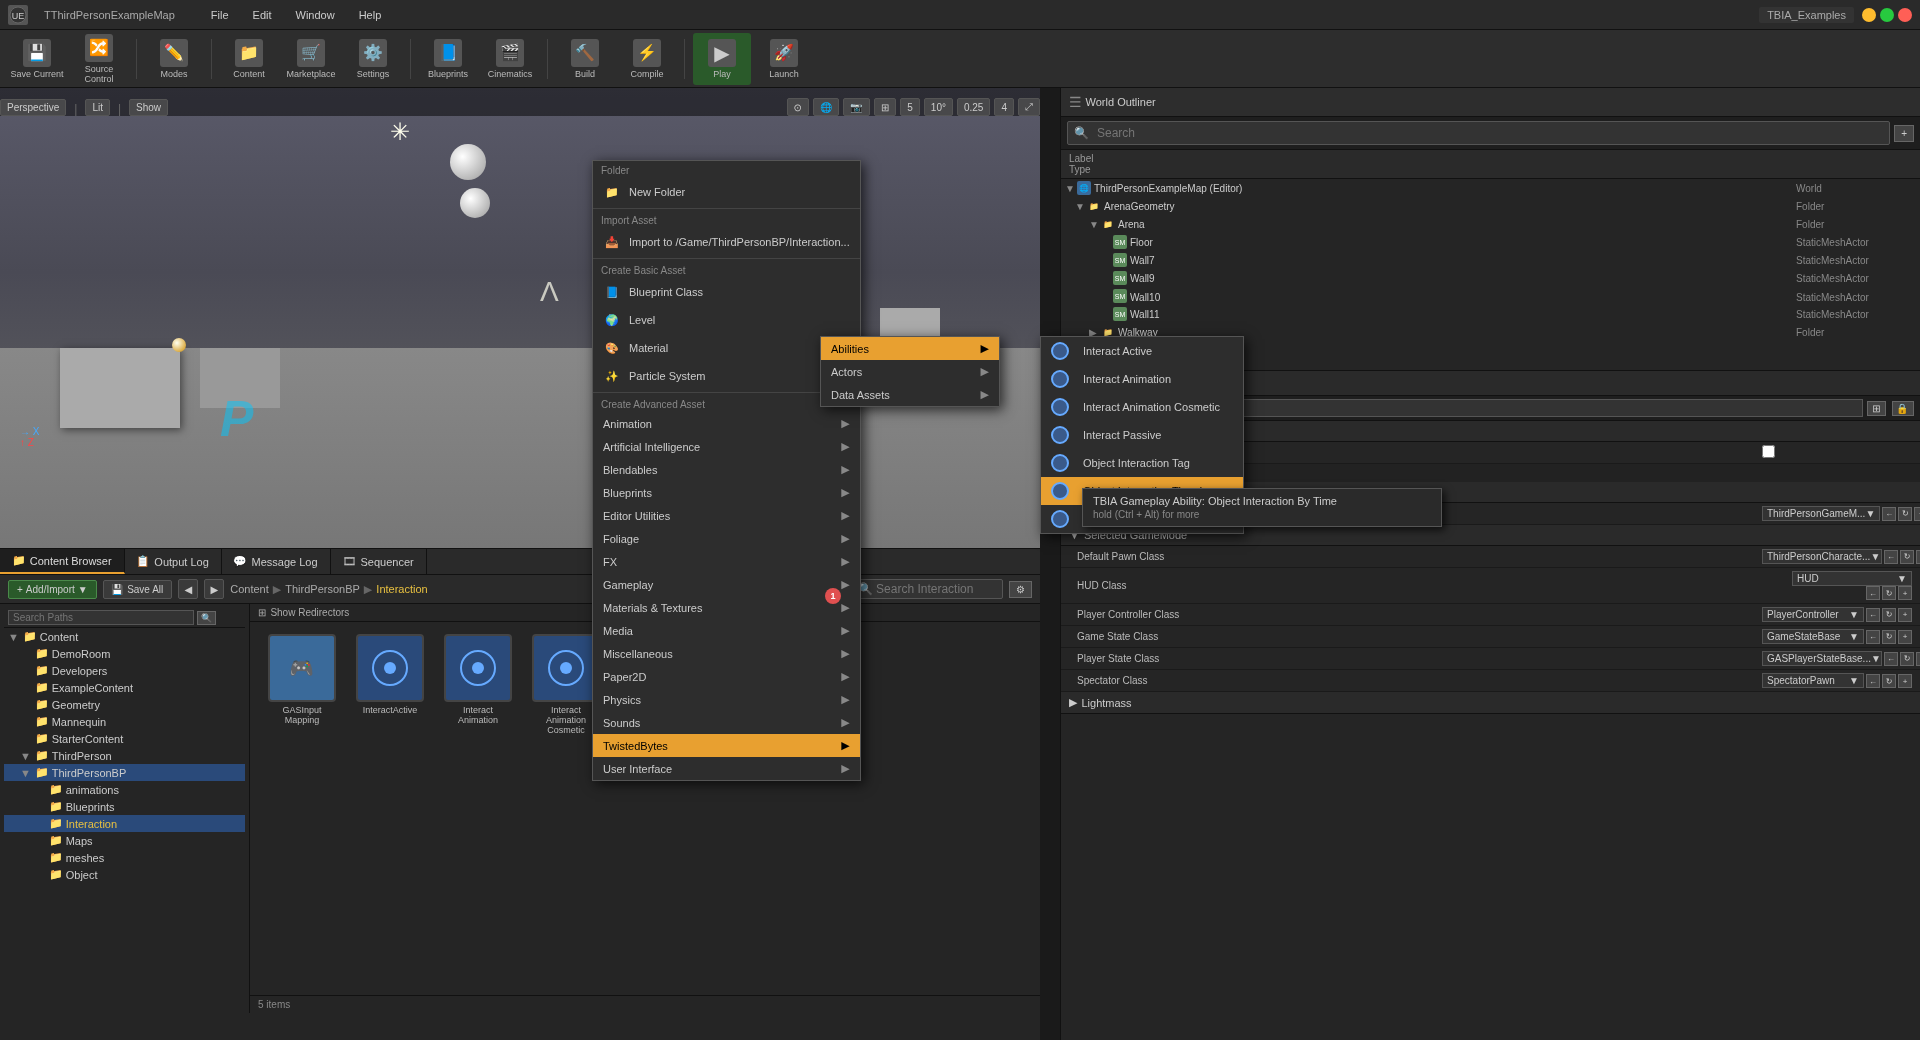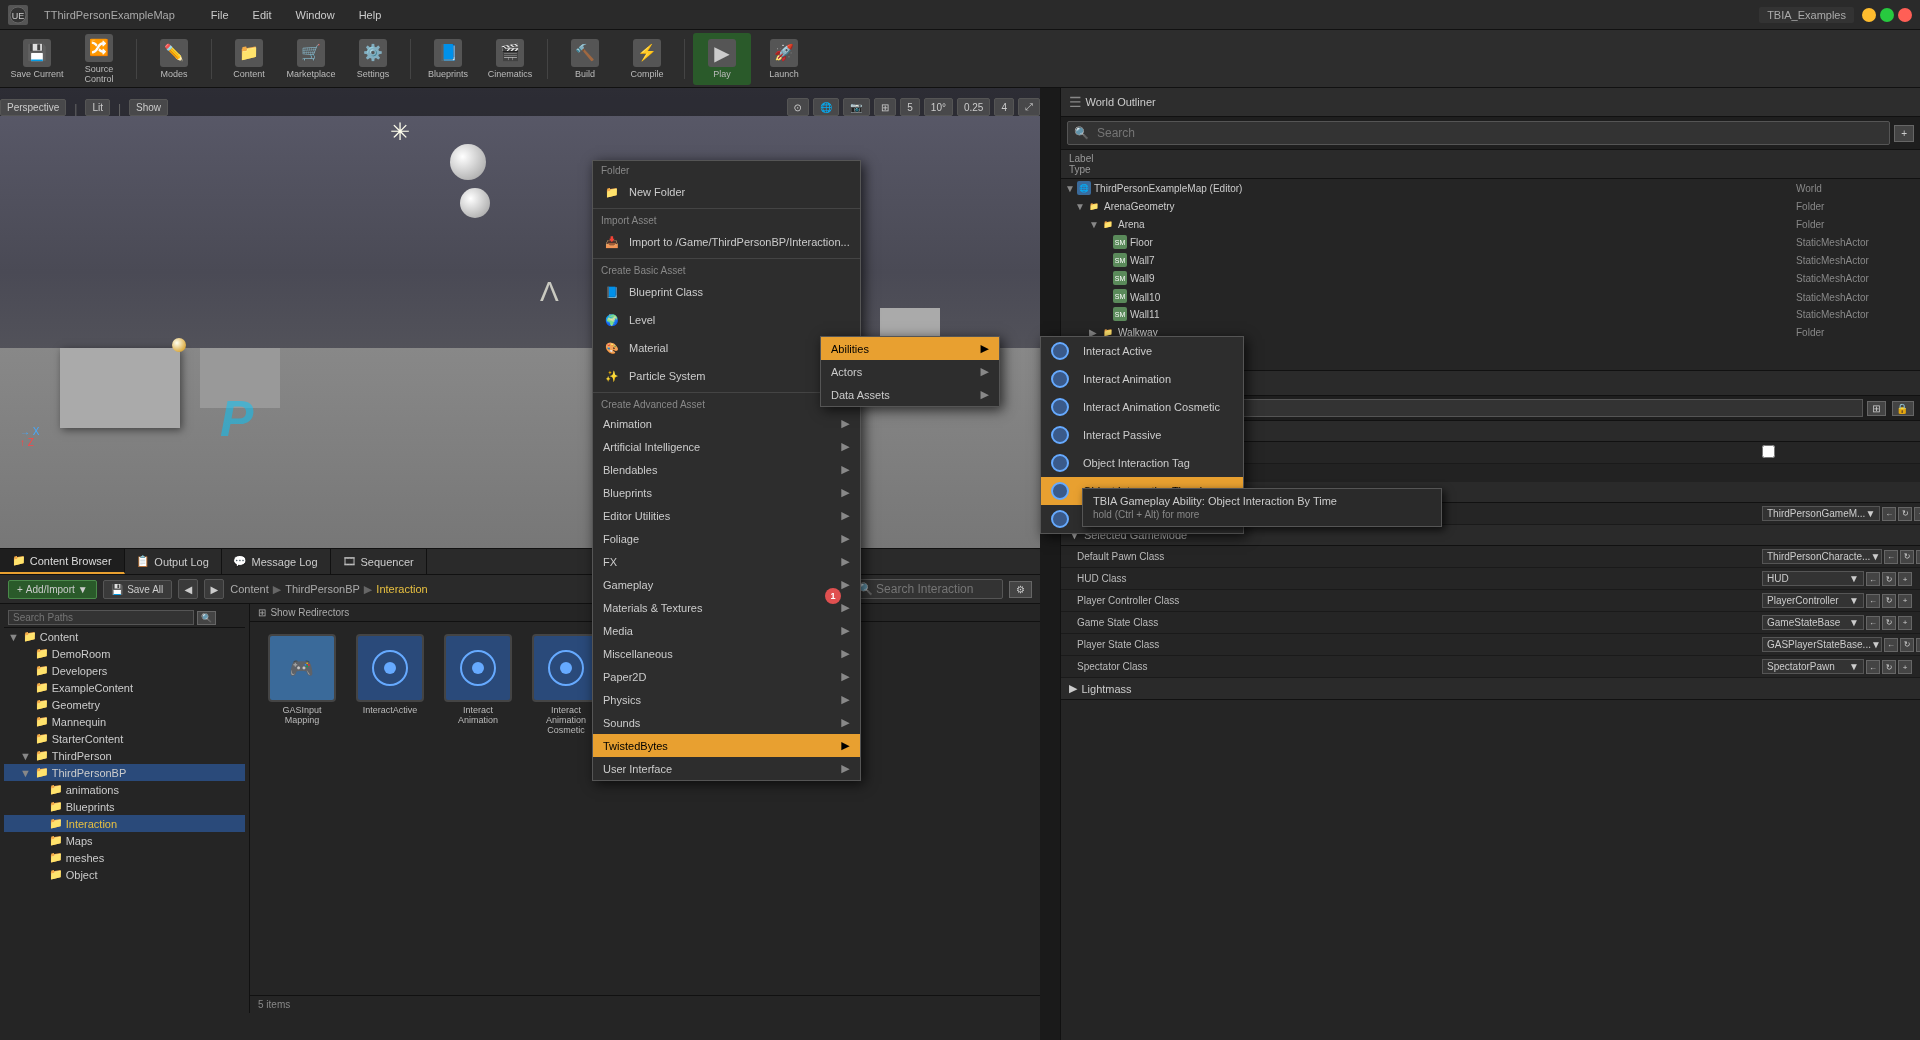--- a/index.html
+++ b/index.html
@@ -403,21 +403,21 @@
       <div class="prop-actions">
         <button class="prop-action-btn">←</button>
         <button class="prop-action-btn">↻</button>
         <button class="prop-action-btn">+</button>
       </div>
     </div>
   </div>
 
   <div class="prop-row">
     <span class="prop-name">HUD Class</span>
-    <div class="prop-val" style="display:flex; align-items:flex-end;">
+    <div class="prop-val" style="display:flex; align-items:flex-end;flex-direction:column;">
       <div class="prop-dropdown">
         <span>HUD</span>
         <span>▼</span>
       </div>
       <div class="prop-actions">
         <button class="prop-action-btn">←</button>
         <button class="prop-action-btn">↻</button>
         <button class="prop-action-btn">+</button>
       </div>
     </div>

